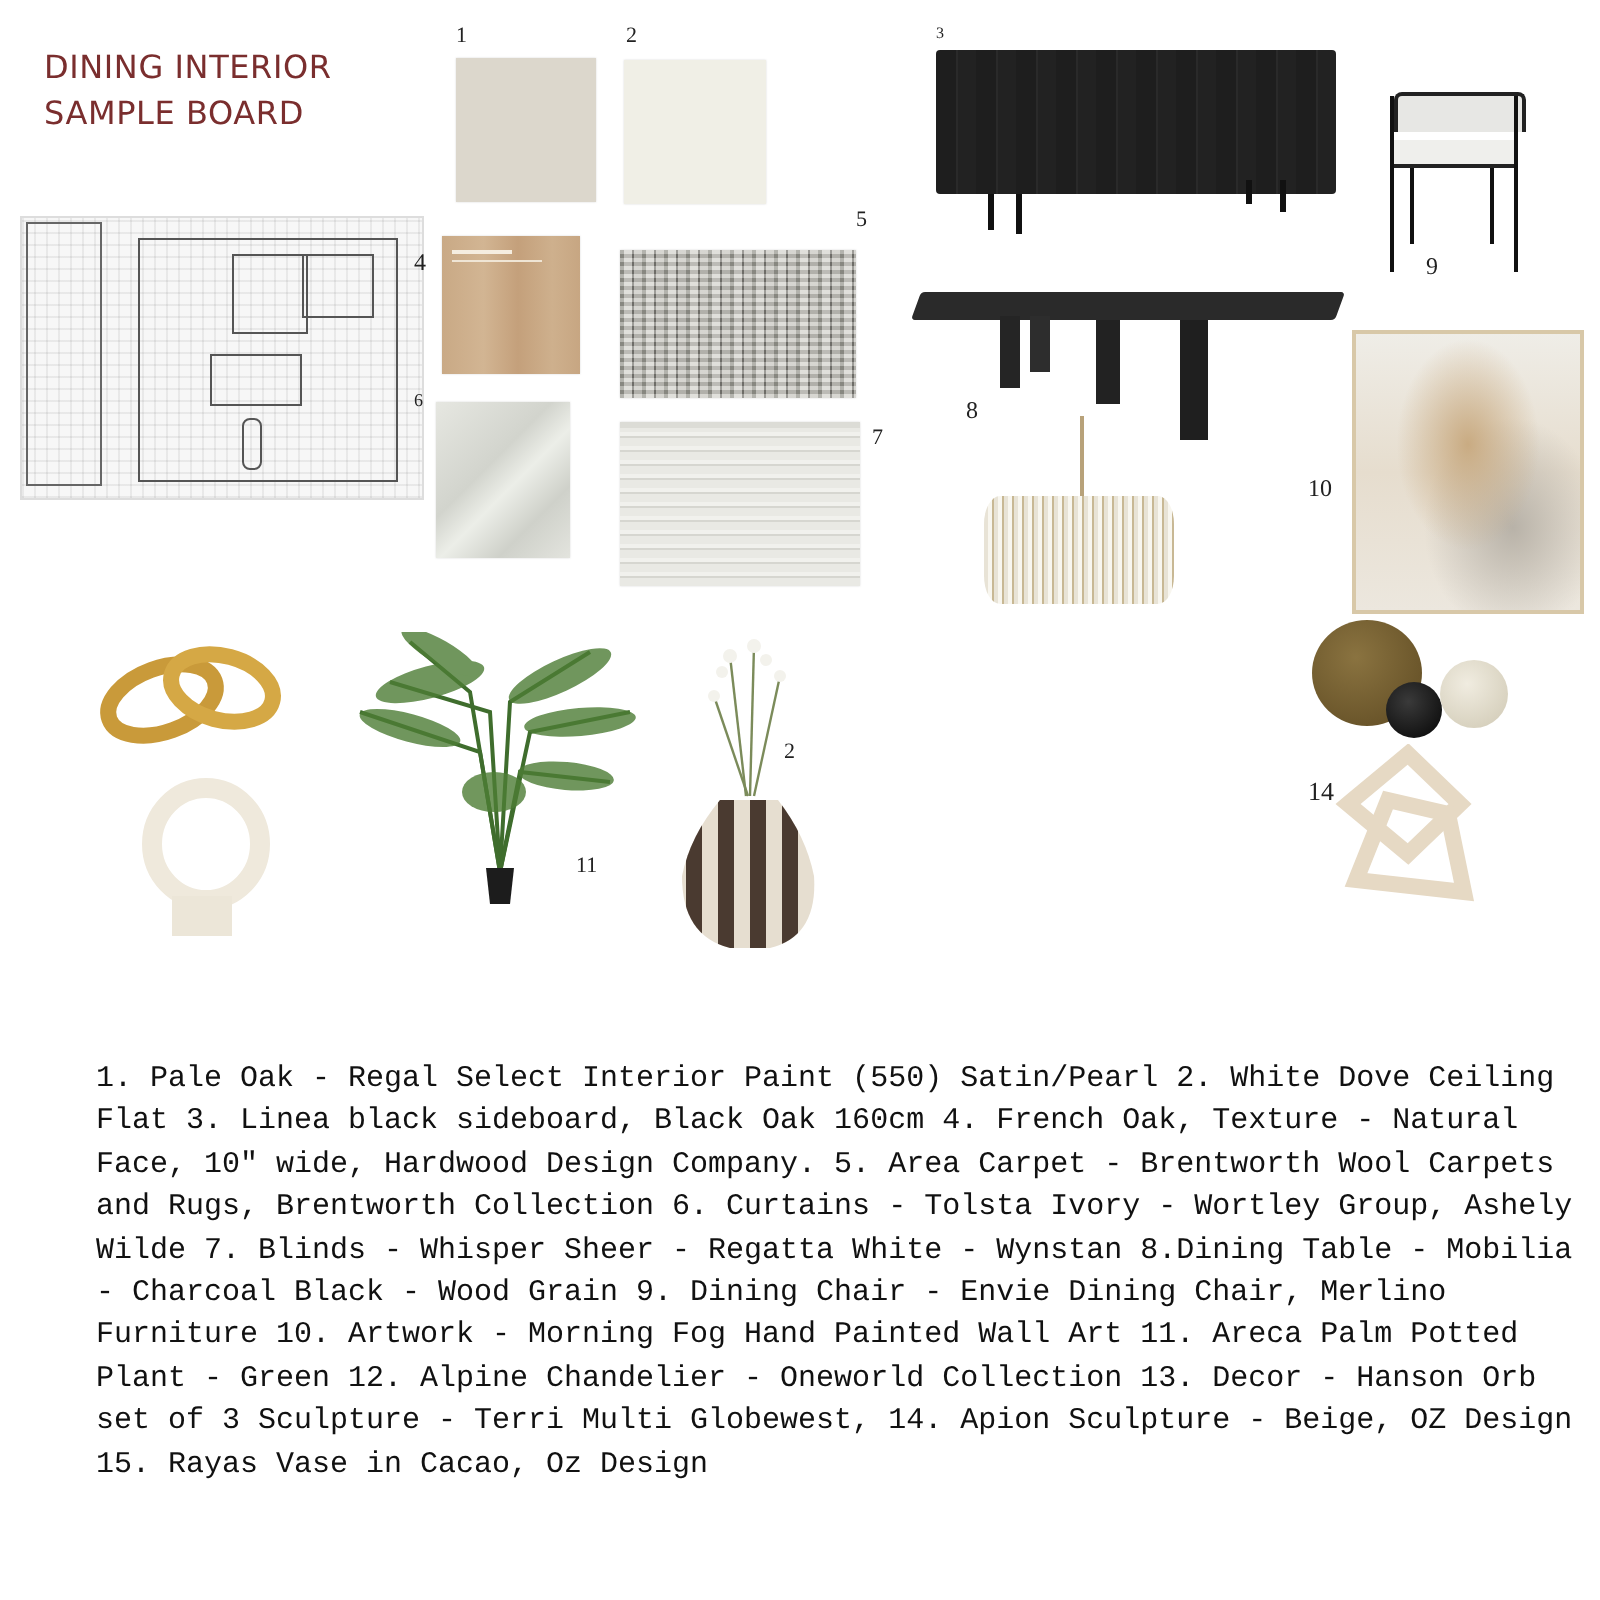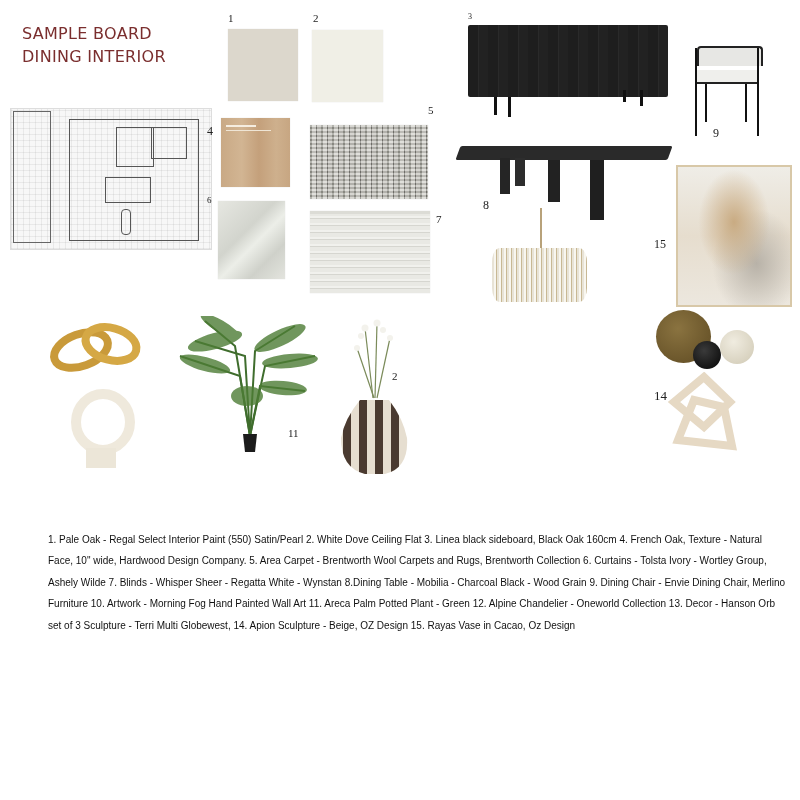--- a/index.html
+++ b/index.html
@@ -1,20 +1,20 @@
 <!DOCTYPE html>
 <html><head>
 <meta charset="utf-8">
 <style>
   html, body { margin:0; padding:0; background:#fff; }
   body { width:800px; height:800px; position:relative; overflow:hidden; font-family:"Liberation Serif", serif; }
   .abs { position:absolute; }
   .title { left:22px; top:22px; color:#7a2e2e; font-family:"DejaVu Sans", sans-serif; font-size:16px; line-height:23px; letter-spacing:0.3px; font-weight:normal; }
   .num { font-family:"Liberation Serif", serif; font-size:11px; color:#222; }
-  .desc { left:48px; top:529px; width:740px; font-size:10px; line-height:21.4px; color:#111; font-family:Liberation Sans, sans-serif; }
+  .desc { left:48px; top:529px; width:740px; font-size:15px; line-height:21.4px; color:#111; font-family:Liberation Mono, monospace; }
   .floorplan { left:10px; top:108px; width:200px; height:140px; background:
       repeating-linear-gradient(0deg, rgba(0,0,0,0.06) 0 1px, transparent 1px 6px),
       repeating-linear-gradient(90deg, rgba(0,0,0,0.06) 0 1px, transparent 1px 6px), #f7f7f7; border:1px solid #ddd; }
   .fp-legend { position:absolute; left:2px; top:2px; width:36px; height:130px; border:1px solid #666; }
   .fp-room { position:absolute; border:1.5px solid #555; }
   .swatch { box-shadow:0 0 1px rgba(0,0,0,0.15); }
   .sw1 { left:228px; top:29px; width:70px; height:72px; background:#dcd7cc; }
   .sw2 { left:312px; top:30px; width:71px; height:72px; background:#f0efe6; }
   .sw4 { left:221px; top:118px; width:69px; height:69px; background:linear-gradient(90deg,#c9a985,#d2b593 30%,#c4a07b 55%,#ceb08d 80%,#c7a682); }
   .sw4 .brand { position:absolute; left:5px; top:7px; width:30px; height:2px; background:#f5ede0; }
@@ -35,22 +35,22 @@
   .artwork { left:676px; top:165px; width:112px; height:138px; border:2px solid #d8c8a8; background:
       radial-gradient(ellipse at 50% 40%, #c9ab82 0%, rgba(201,171,130,0) 45%),
       radial-gradient(ellipse at 70% 70%, #b8b2a8 0%, rgba(184,178,168,0) 40%),
       linear-gradient(180deg,#efede7,#e6ddce 50%,#ece7de); }
   .orb { border-radius:50%; }
 </style>
 </head>
 <body>
 
 <div class="abs title">
+  <div>DINING INTERIOR</div>
   <div>SAMPLE BOARD</div>
-  <div>DINING INTERIOR</div>
 </div>
 
 <div class="abs floorplan">
   <div class="fp-legend"></div>
   <div class="fp-room" style="left:58px;top:10px;width:128px;height:120px;"></div>
   <div class="fp-room" style="left:105px;top:18px;width:36px;height:38px;"></div>
   <div class="fp-room" style="left:140px;top:18px;width:34px;height:30px;"></div>
   <div class="fp-room" style="left:94px;top:68px;width:44px;height:24px;"></div>
   <div class="fp-room" style="left:110px;top:100px;width:8px;height:24px;border-radius:4px;"></div>
 </div>
@@ -94,21 +94,21 @@
 <div class="abs table-top"></div>
 <div class="abs" style="left:500px;top:158px;width:10px;height:36px;background:#252525;"></div>
 <div class="abs" style="left:515px;top:158px;width:10px;height:28px;background:#2d2d2d;"></div>
 <div class="abs" style="left:548px;top:160px;width:12px;height:42px;background:#222;"></div>
 <div class="abs" style="left:590px;top:160px;width:14px;height:60px;background:#1f1f1f;"></div>
 <span class="abs num" style="left:483px;top:198px;font-size:12px;">8</span>
 
 <div class="abs" style="left:540px;top:208px;width:2px;height:42px;background:#b8a27a;"></div>
 <div class="abs chandelier"></div>
 
-<span class="abs num" style="left:654px;top:237px;font-size:12px;">15</span>
+<span class="abs num" style="left:654px;top:237px;font-size:12px;">10</span>
 <div class="abs artwork"></div>
 
 <svg class="abs" style="left:45px;top:318px;" width="100" height="60">
   <ellipse cx="36" cy="32" rx="28" ry="16" fill="none" stroke="#c99a3a" stroke-width="8" transform="rotate(-20 36 32)"></ellipse>
   <ellipse cx="66" cy="26" rx="26" ry="16" fill="none" stroke="#d5a845" stroke-width="8" transform="rotate(15 66 26)"></ellipse>
 </svg>
 
 <svg class="abs" style="left:68px;top:388px;" width="70" height="82">
   <ellipse cx="35" cy="34" rx="27" ry="28" fill="none" stroke="#efe9dc" stroke-width="10"></ellipse>
   <rect x="18" y="60" width="30" height="20" fill="#ece6d8"></rect>

